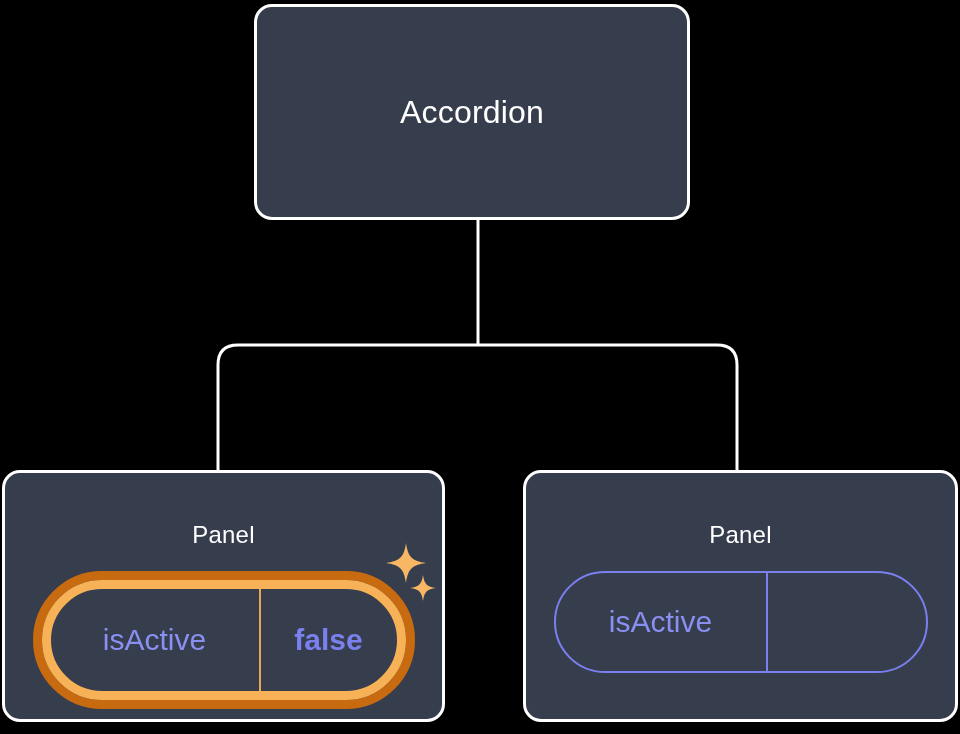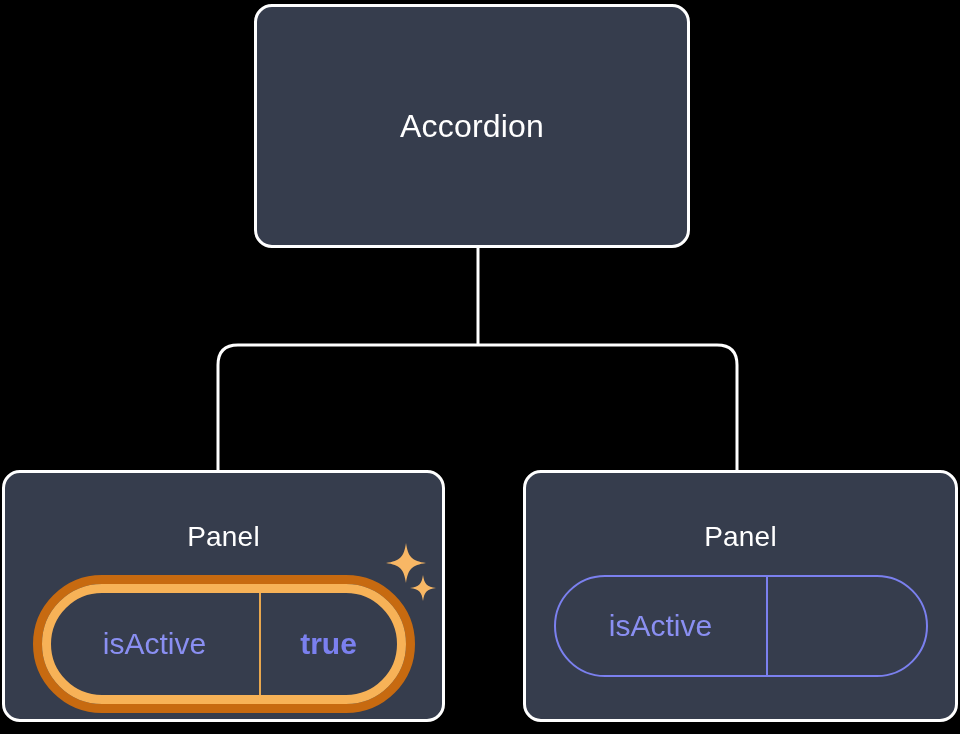--- a/index.html
+++ b/index.html
@@ -39,21 +39,21 @@
     border-radius: 18px;
     display: flex;
     flex-direction: column;
     align-items: center;
   }
 
   .node-root {
     left: 254px;
     top: 4px;
     width: 436px;
-    height: 244px;
+    height: 216px;
     justify-content: center;
   }
   .node-root .node-title {
     font-size: 32px;
     line-height: 1;
   }
 
   .node-panel {
     top: 470px;
     height: 252px;
@@ -64,21 +64,21 @@
     left: 2px;
     width: 443px;
   }
   .node-panel-right {
     left: 523px;
     width: 435px;
   }
 
   .node-title {
     color: #FFFFFF;
-    font-size: 28px;
+    font-size: 24px;
     font-weight: 400;
     letter-spacing: 0.2px;
     text-align: center;
   }
   .node-panel .node-title {
     margin-top: 48px;
   }
 
   
   .pill-wrap {
@@ -191,21 +191,21 @@
     <div class="node-title">Accordion</div>
   </div>
 
   <div class="node node-panel node-panel-left">
     <div class="node-title">Panel</div>
 
     <div class="pill-wrap">
       <div class="pill-highlight-outer">
         <div class="pill pill-highlight">
           <div class="pill-cell pill-cell-key">isActive</div>
-          <div class="pill-cell pill-cell-val">true</div>
+          <div class="pill-cell pill-cell-val">false</div>
         </div>
       </div>
     </div>
   </div>
 
   <svg class="sparkle sparkle-big" viewBox="0 0 40 40">
     <path d="M20 0 C22 14 26 18 40 20 C26 22 22 26 20 40 C18 26 14 22 0 20 C14 18 18 14 20 0 Z" fill="#F8B765"></path>
   </svg>
   <svg class="sparkle sparkle-small" viewBox="0 0 26 26">
     <path d="M13 0 C14.3 9.1 16.9 11.7 26 13 C16.9 14.3 14.3 16.9 13 26 C11.7 16.9 9.1 14.3 0 13 C9.1 11.7 11.7 9.1 13 0 Z" fill="#F8B765"></path>

